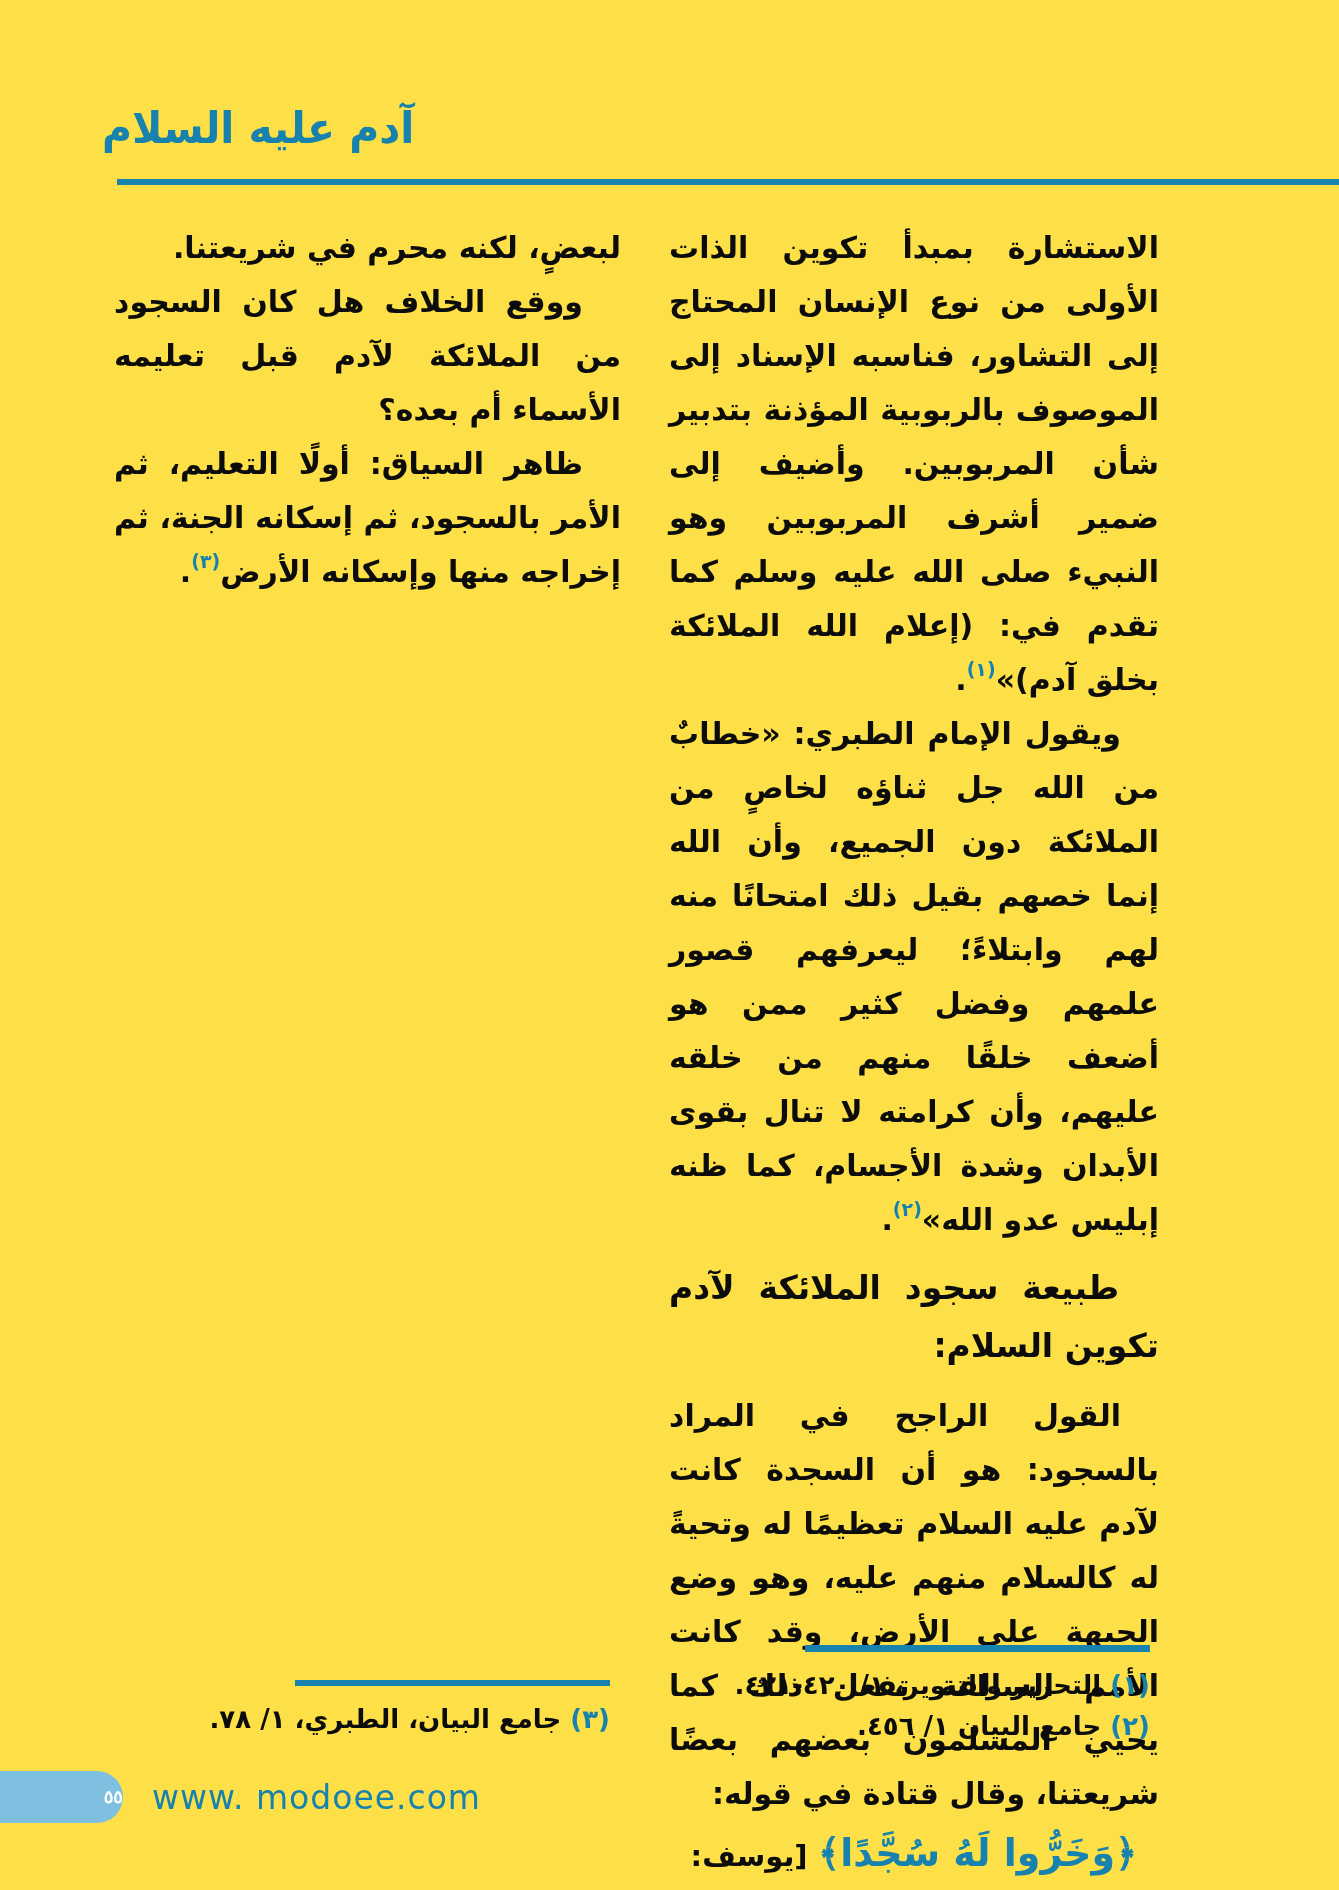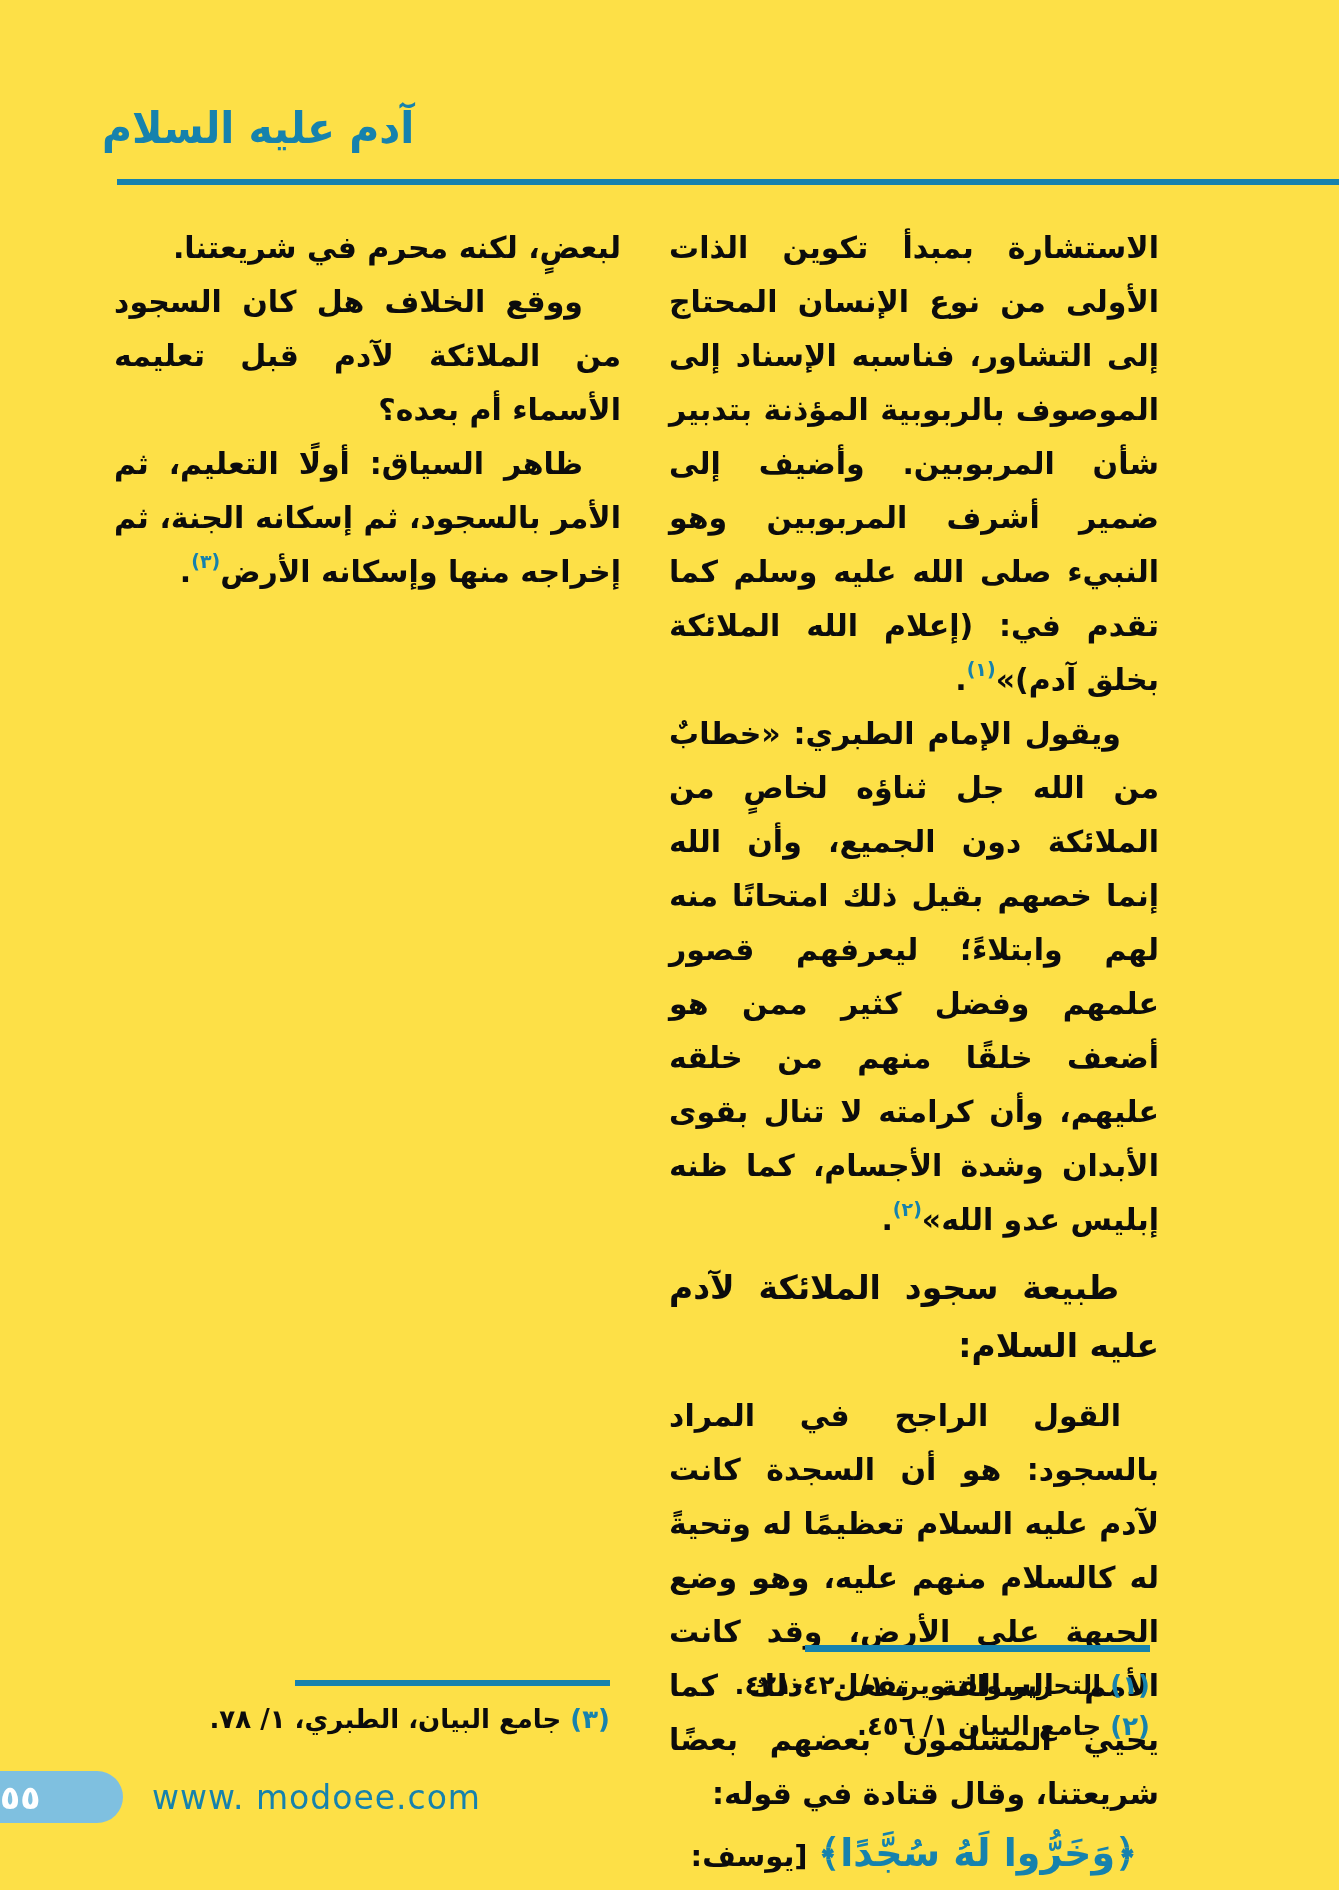--- a/index.html
+++ b/index.html
@@ -75,23 +75,24 @@
   .fn-rule-right{width:345px;}
   .fn-rule-left{width:315px;height:6px;}
   .fn-item{margin:0;}
   .fn-num{color:var(--accent);}
   
   .page-pill{
     position:absolute;left:0;top:1771px;
     width:123px;height:52px;
     background:var(--pill);
     border-radius:0 28px 28px 0;
-    display:flex;align-items:center;justify-content:flex-end;
-    color:#ffffff;font-size:33px;font-weight:bold;
+    display:flex;align-items:center;justify-content:flex-start;
+    color:#ffffff;font-size:18px;font-weight:bold;
     letter-spacing:4px;
+    font-family:Liberation Serif, serif;
   }
   .website{
     position:absolute;left:152px;top:1778px;
     direction:ltr;
     color:var(--accent);
     font-size:33px;font-weight:normal;
     letter-spacing:1px;
   }
 </style>
 </head>
@@ -104,21 +105,21 @@
 
   <section class="col col-left">
     <p>لبعضٍ، لكنه محرم في شريعتنا.</p>
     <p class="indent">ووقع الخلاف هل كان السجود من الملائكة لآدم قبل تعليمه الأسماء أم بعده؟</p>
     <p class="indent"><span>ظاهر السياق: أولًا التعليم، ثم الأمر بالسجود، ثم إسكانه الجنة، ثم إخراجه منها وإسكانه الأرض</span><sup class="fn-ref">(٣)</sup><span>.</span></p>
   </section>
 
   <section class="col col-right">
     <p><span>الاستشارة بمبدأ تكوين الذات الأولى من نوع الإنسان المحتاج إلى التشاور، فناسبه الإسناد إلى الموصوف بالربوبية المؤذنة بتدبير شأن المربوبين. وأضيف إلى ضمير أشرف المربوبين وهو النبيء صلى الله عليه وسلم كما تقدم في: (إعلام الله الملائكة بخلق آدم)»</span><sup class="fn-ref">(١)</sup><span>.</span></p>
     <p class="indent"><span>ويقول الإمام الطبري: «خطابٌ من الله جل ثناؤه لخاصٍ من الملائكة دون الجميع، وأن الله إنما خصهم بقيل ذلك امتحانًا منه لهم وابتلاءً؛ ليعرفهم قصور علمهم وفضل كثير ممن هو أضعف خلقًا منهم من خلقه عليهم، وأن كرامته لا تنال بقوى الأبدان وشدة الأجسام، كما ظنه إبليس عدو الله»</span><sup class="fn-ref">(٢)</sup><span>.</span></p>
-    <h2 class="section-heading">طبيعة سجود الملائكة لآدم عليه السلام:</h2>
+    <h2 class="section-heading">طبيعة سجود الملائكة لآدم تكوين السلام:</h2>
     <p class="indent">القول الراجح في المراد بالسجود: هو أن السجدة كانت لآدم عليه السلام تعظيمًا له وتحيةً له كالسلام منهم عليه، وهو وضع الجبهة على الأرض، وقد كانت الأمم السالفة تفعل ذلك كما يحيي المسلمون بعضهم بعضًا شريعتنا، وقال قتادة في قوله:</p>
     <div class="verse-line">
       <span class="verse">﴿وَخَرُّوا لَهُ سُجَّدًا﴾</span>
       <span class="verse-ref">[يوسف: ١٠٠].</span>
     </div>
 
   </section>
 
   <div class="footnotes footnotes-right">
     <div class="fn-rule fn-rule-right"></div>

